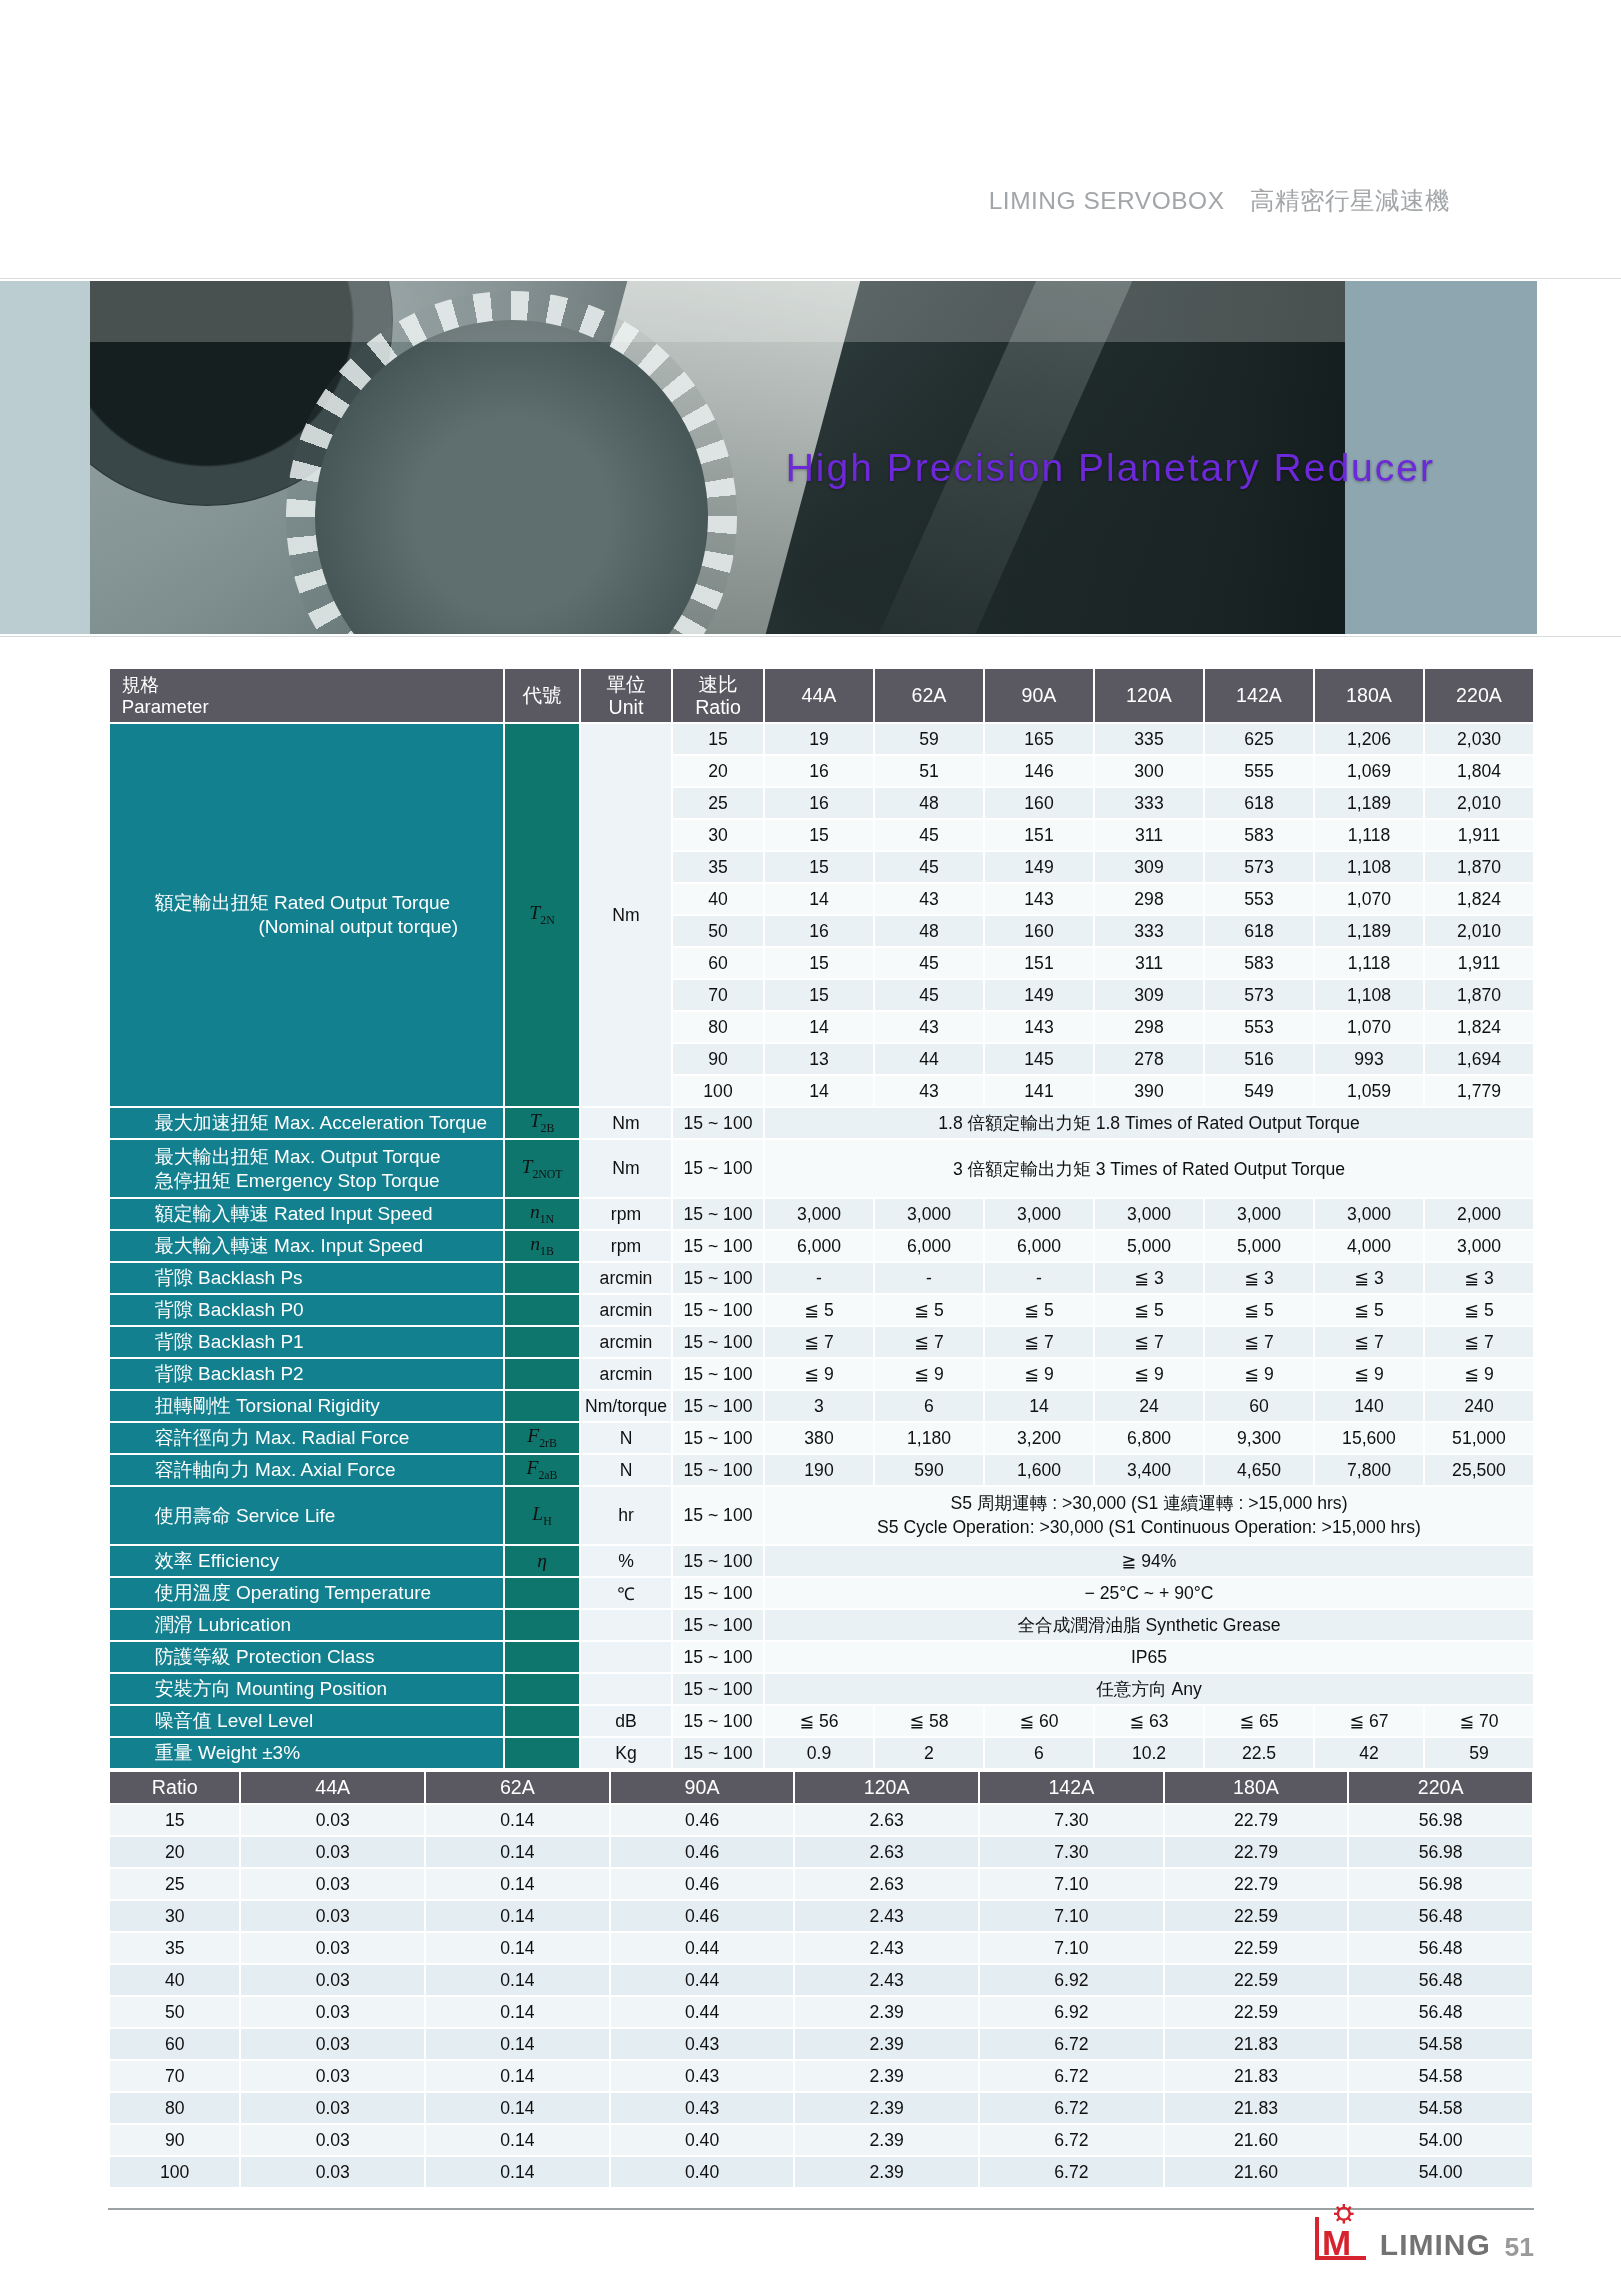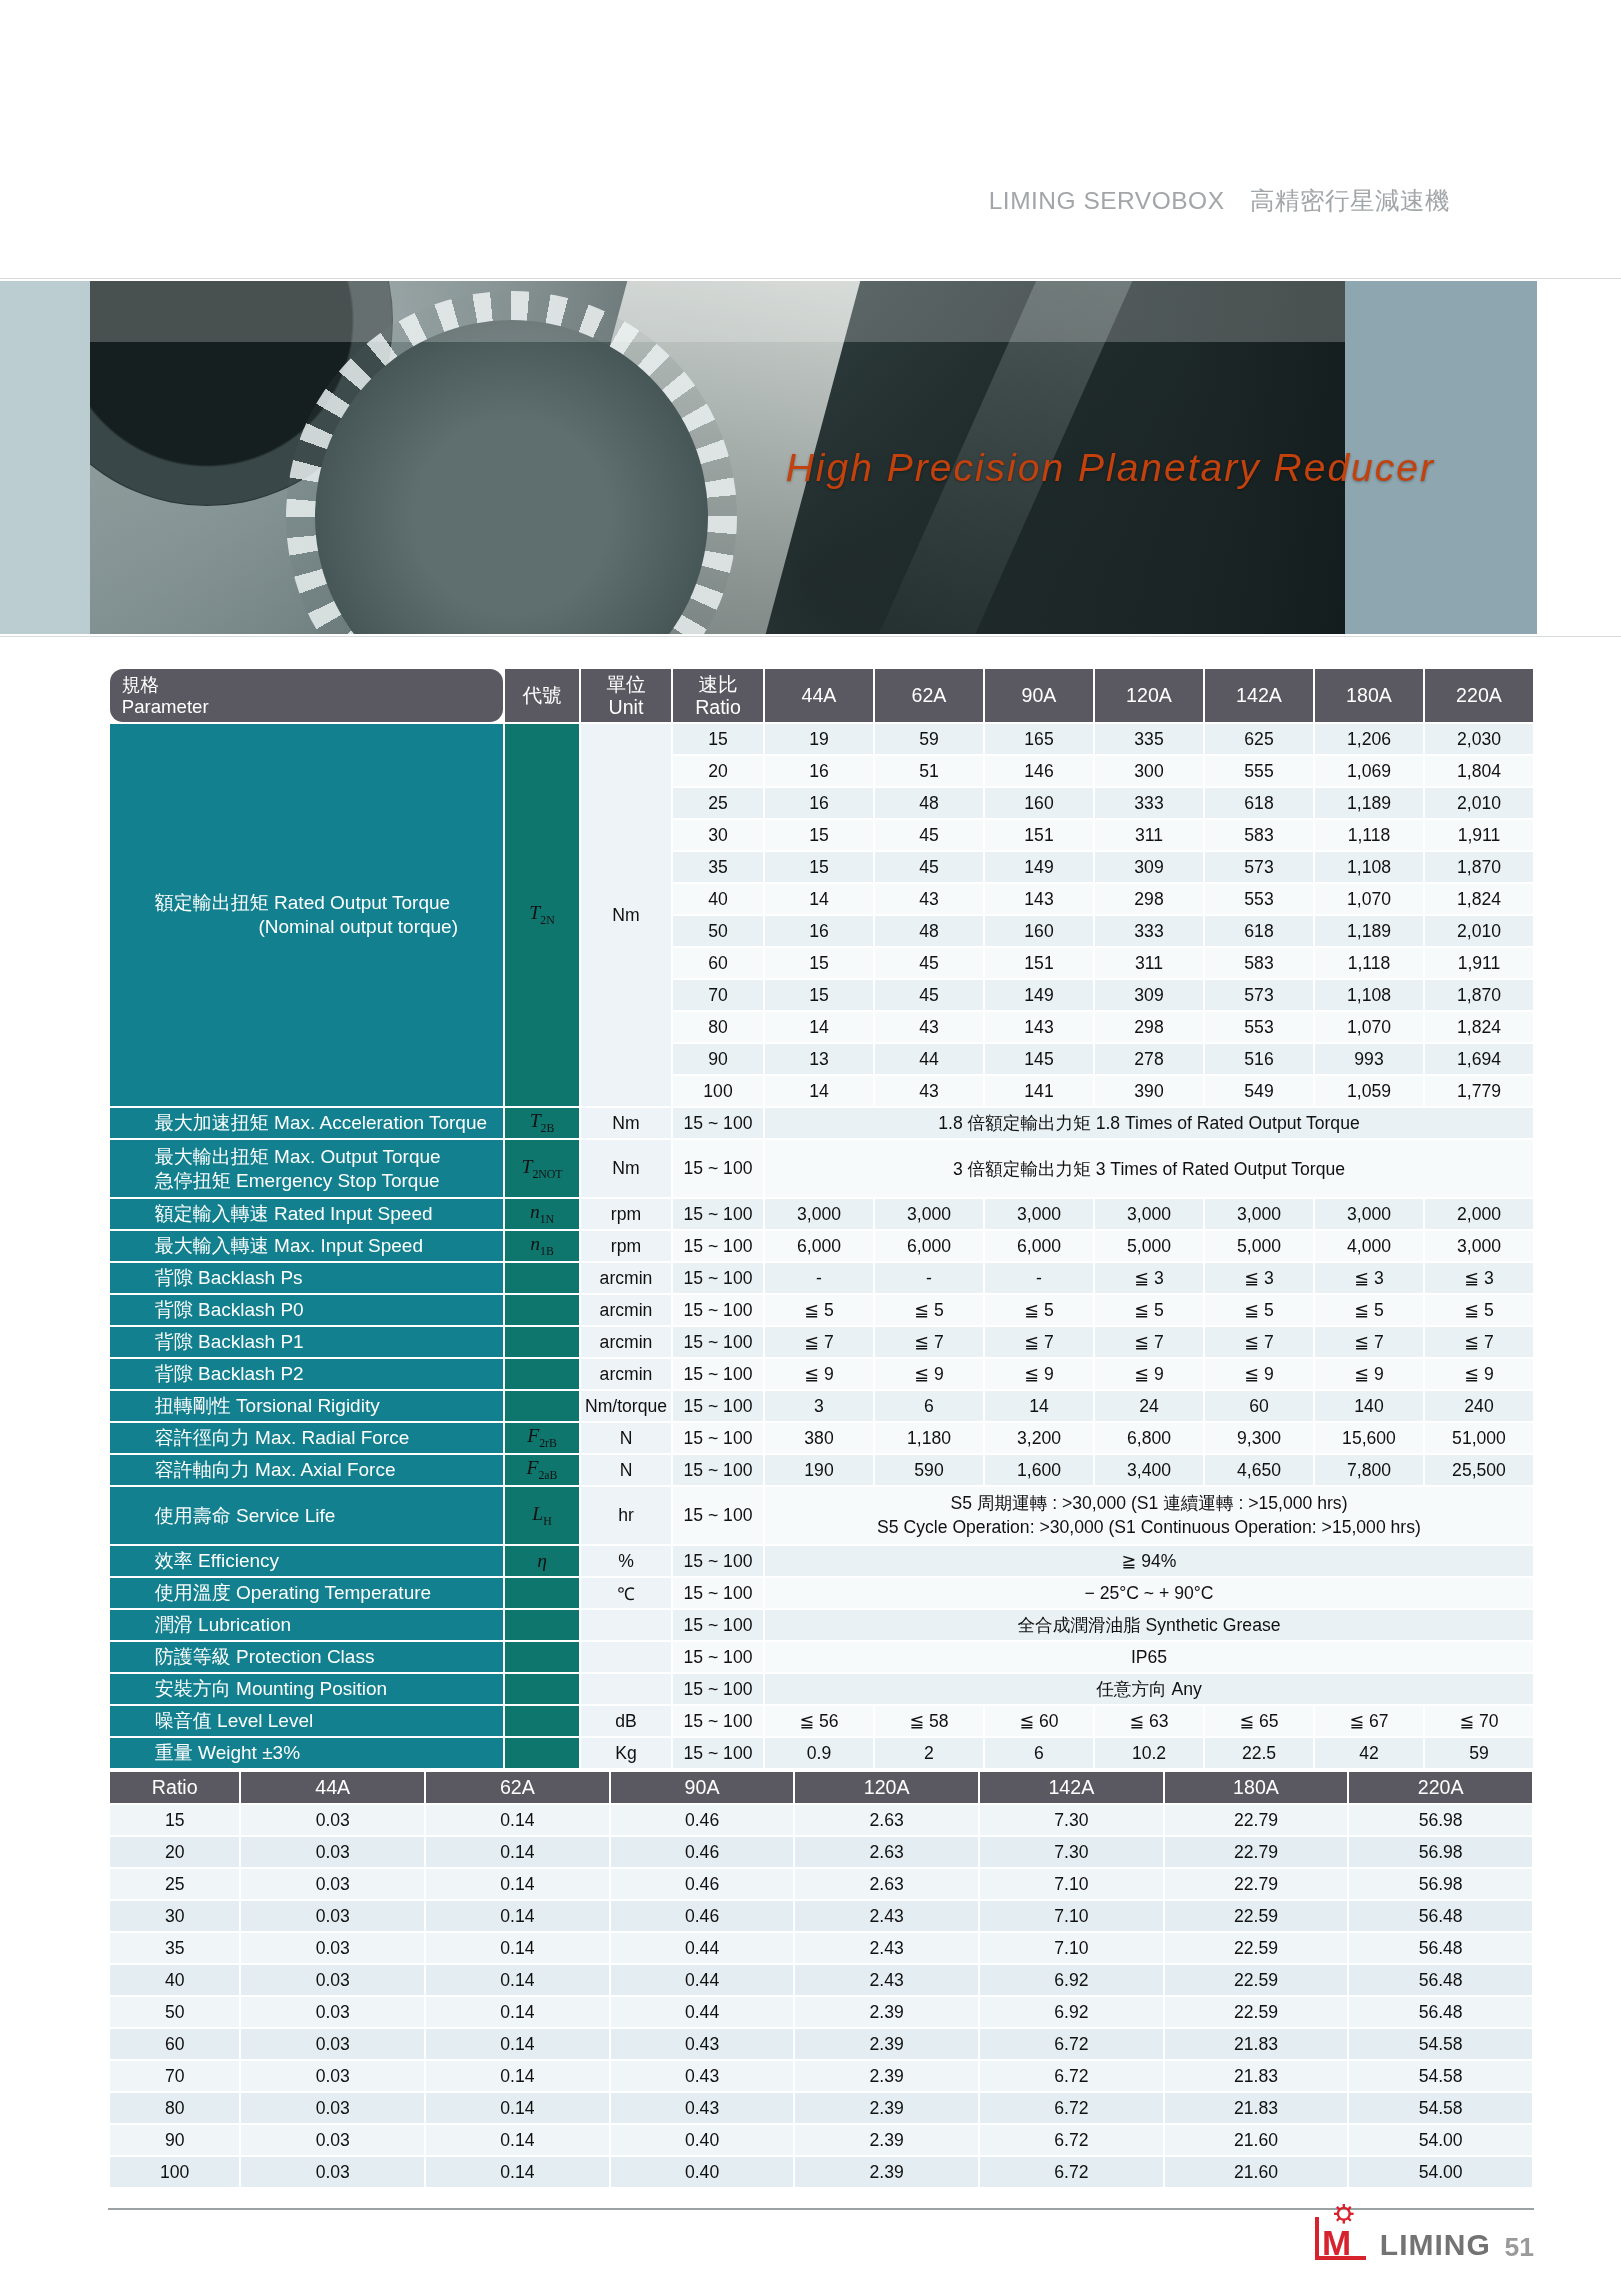--- a/index.html
+++ b/index.html
@@ -25,31 +25,31 @@
   .hero-gear-ring{position:absolute;left:196px;bottom:-108px;width:451px;height:451px;border-radius:50%;
     background:repeating-conic-gradient(rgba(232,238,238,.85) 0 4.5deg, rgba(90,105,105,.12) 4.5deg 10deg);}
   .hero-gear-ring::after{content:"";position:absolute;inset:29px;border-radius:50%;
     background:radial-gradient(circle,#5f6f70 0 35%,#445354 75%);}
   .hero-slant{position:absolute;left:490px;top:-39px;width:225px;height:461px;transform:rotate(15deg);
     background:linear-gradient(180deg,rgba(222,227,223,.9),rgba(150,160,156,.65));}
   .hero-slant2{position:absolute;left:863px;top:-59px;width:88px;height:510px;transform:rotate(24deg);
     background:linear-gradient(180deg,rgba(120,135,133,.5),rgba(30,40,40,.2));}
   .hero-topbar{position:absolute;left:0;top:0;width:1345px;height:61px;background:rgba(255,255,255,.22);}
   .hero-rightband{position:absolute;left:1345px;top:0;width:192px;height:100%;background:#8da6b0;}
-  .hero-caption{position:absolute;top:165px;right:186px;font-size:39px;font-weight:500;color:#c2410c;
-    letter-spacing:2px;text-shadow:0 1px 2.9px rgba(0,0,0,.35);white-space:nowrap;font-style:italic;}
+  .hero-caption{position:absolute;top:165px;right:186px;font-size:39px;font-weight:500;color:#6d28d9;
+    letter-spacing:2px;text-shadow:0 1px 2.9px rgba(0,0,0,.35);white-space:nowrap;}
   
   .content{position:absolute;top:667px;left:108px;width:1426px;}
   table{border-collapse:separate;border-spacing:2px;table-layout:fixed;width:1426px;}
   td,th{vertical-align:middle;text-align:center;font-weight:normal;overflow:hidden;white-space:nowrap;padding:0;}
   tr{height:30px;}
   tr.tall{height:57px;}
   .spec thead tr{height:53px;}
   .spec th{background:#5a5962;color:#ffffff;font-size:19.6px;line-height:1.15;}
-  .spec th.hparam{text-align:left;padding-left:11.8px;font-size:18.6px;border-radius:13px;}
+  .spec th.hparam{text-align:left;padding-left:11.8px;font-size:18.6px;}
   .param{background:#12808f;color:#ffffff;text-align:left;font-size:19px;line-height:1.25;padding-left:33px;}
   .param div{padding-left:11.8px;}
   .param .pline2{text-align:right;padding-right:45px;}
   .sym{background:#0f766e;font-family:"Liberation Serif",serif;font-style:italic;font-size:19.6px;}
   .sym sub{font-style:normal;font-size:11.8px;}
   .unitc{background:#edf3f6;font-size:17.6px;}
   .ratio,.val{font-size:17.6px;}
   .stripe-a .ratio,.stripe-a .val{background:#e9f1f4;}
   .stripe-b .ratio,.stripe-b .val{background:#f6fafb;}
   .val.span div{line-height:1.35;}

